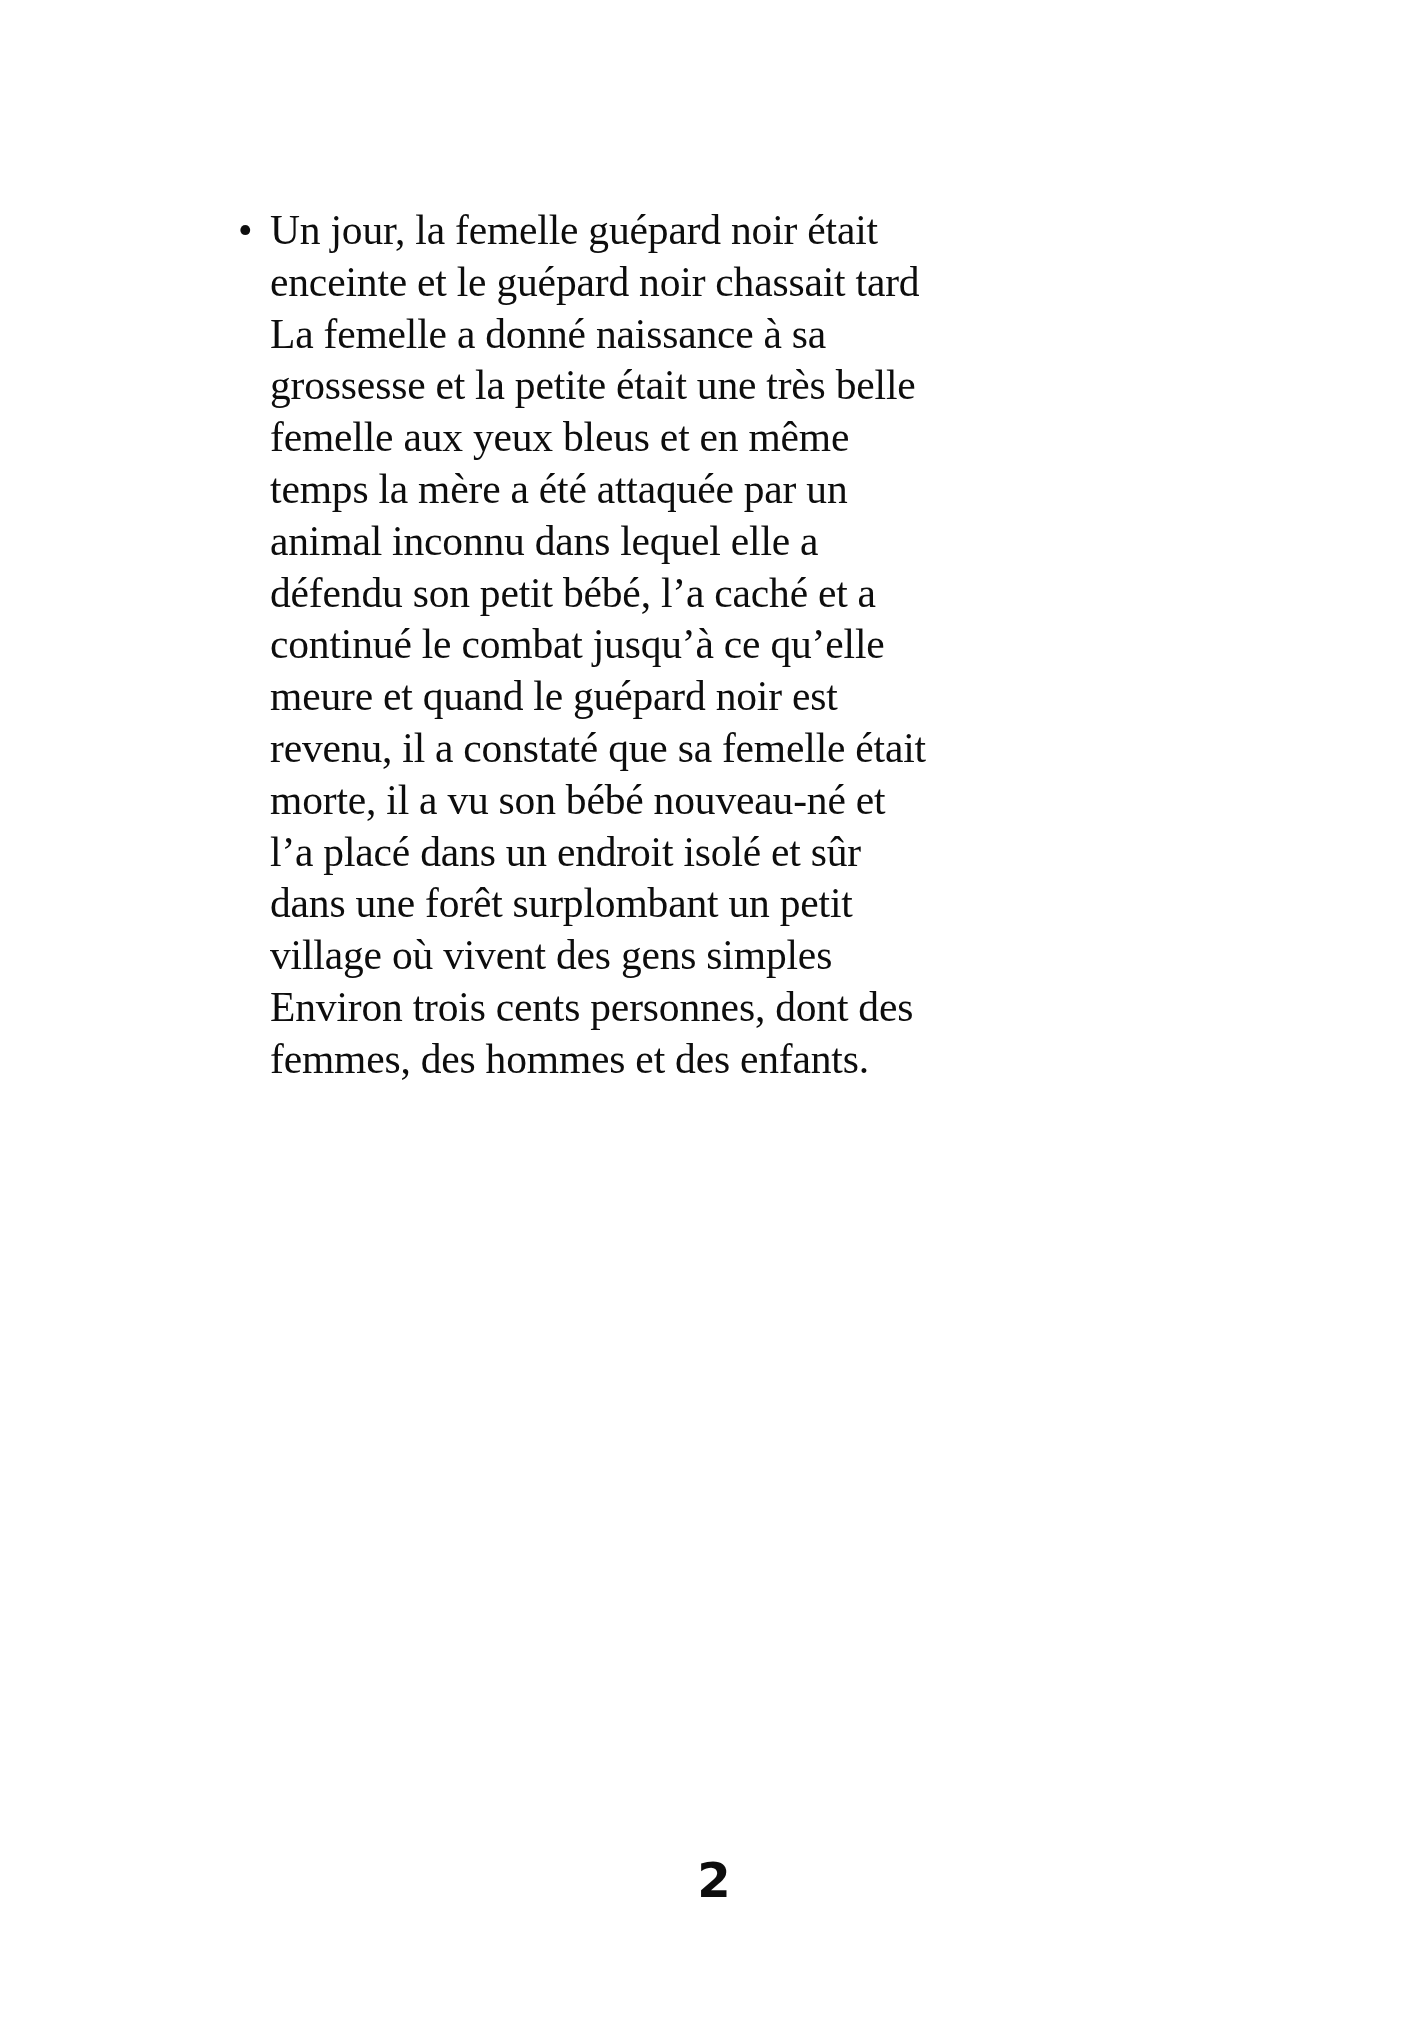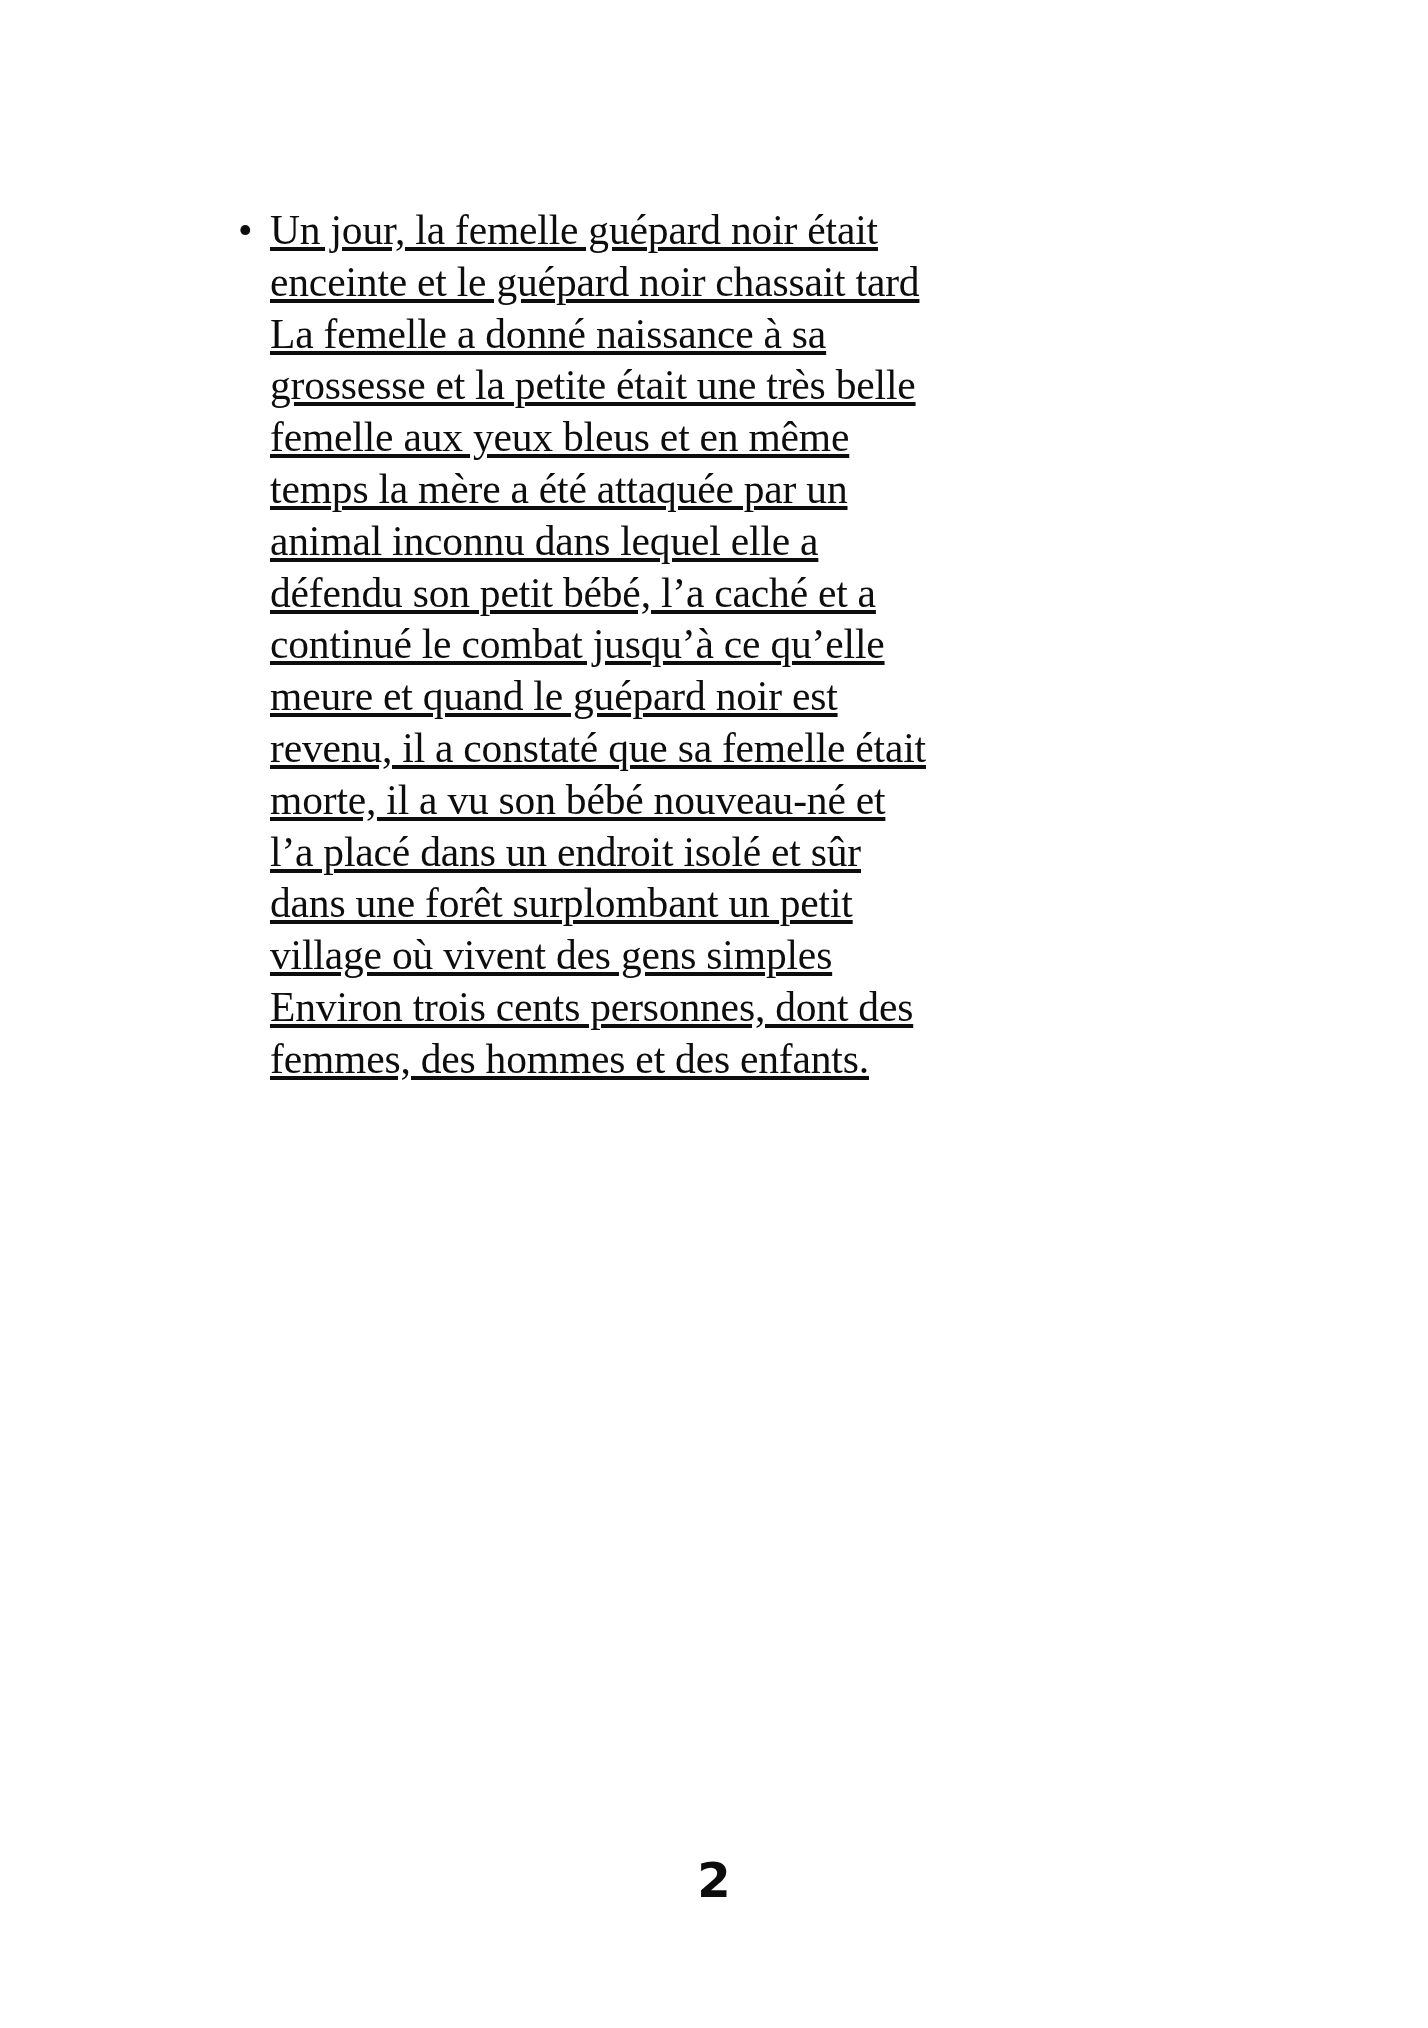--- a/index.html
+++ b/index.html
@@ -45,21 +45,20 @@
     top: 0;
     width: 15px;
     height: 51.8px;
     line-height: 51.8px;
     font-size: 41.5px;
     color: #0d0d0d;
     text-align: left;
   }
   .bullet-text {
     display: block;
-    text-decoration: underline;
   }
   .page-number {
     position: absolute;
     left: 0;
     right: 0;
     top: 1852px;
     text-align: center;
     font-family: "DejaVu Sans", "Liberation Sans", sans-serif;
     font-weight: 700;
     font-size: 48px;

